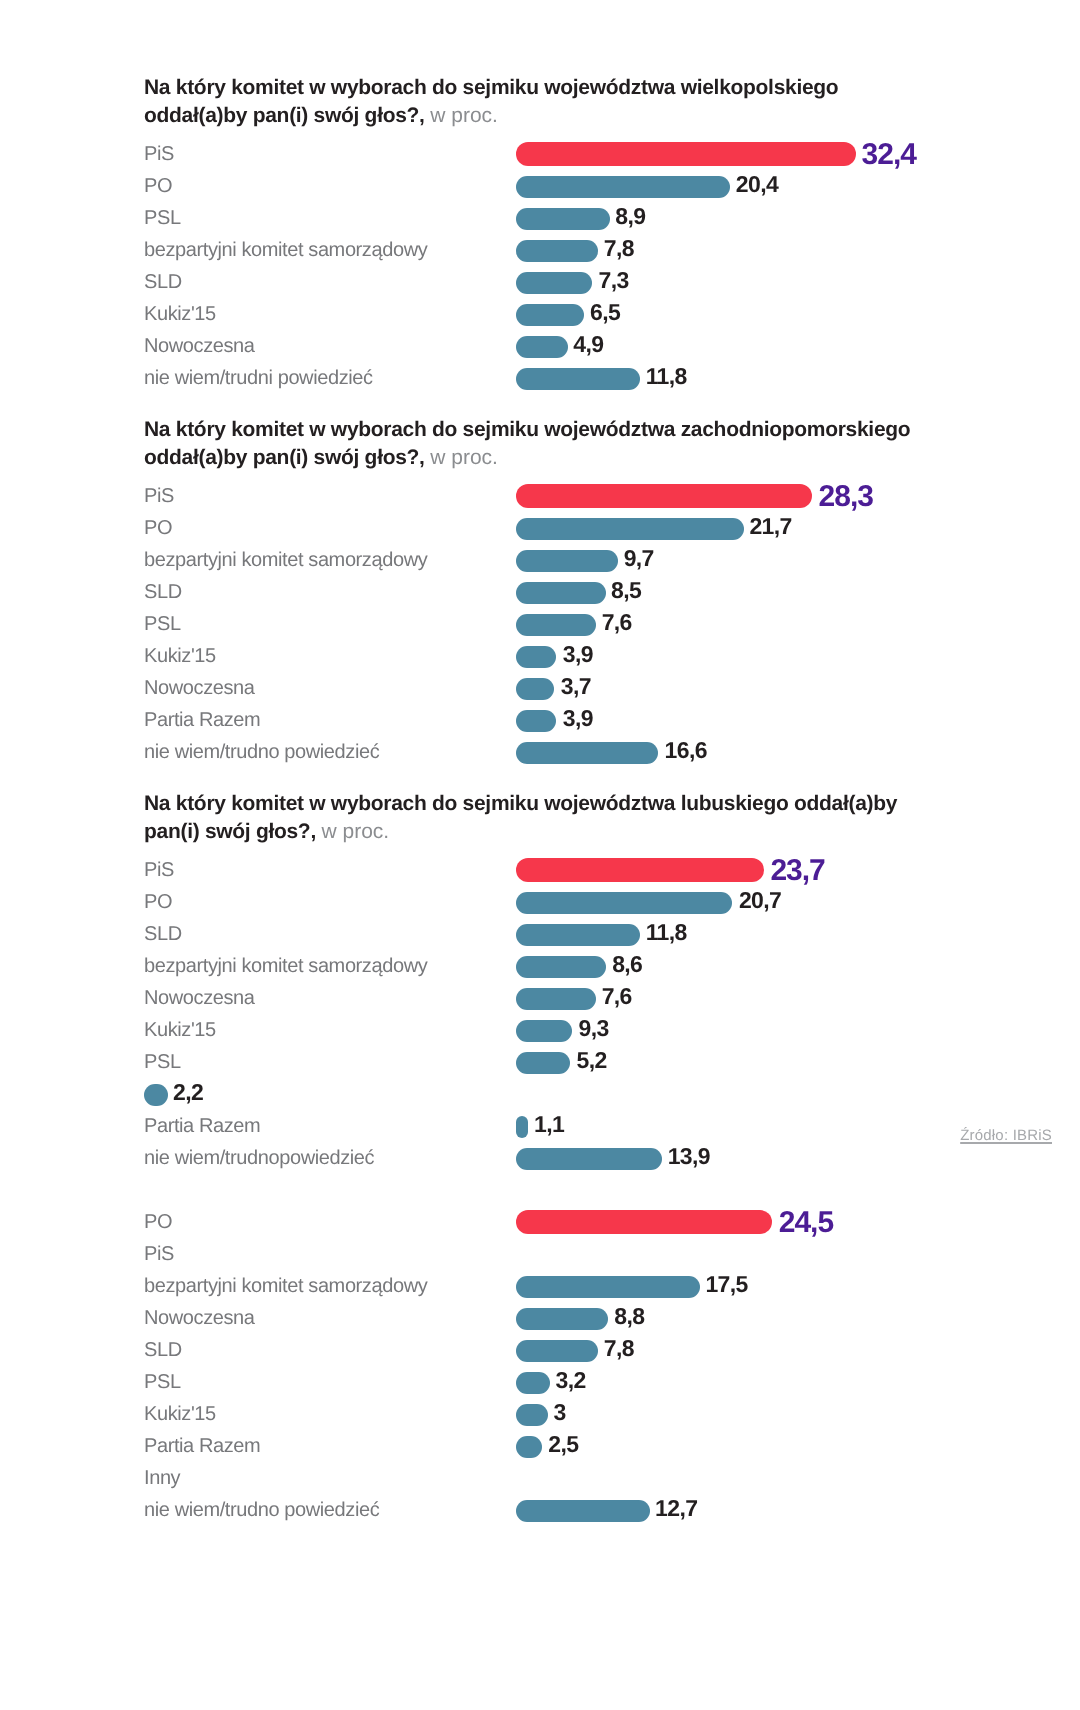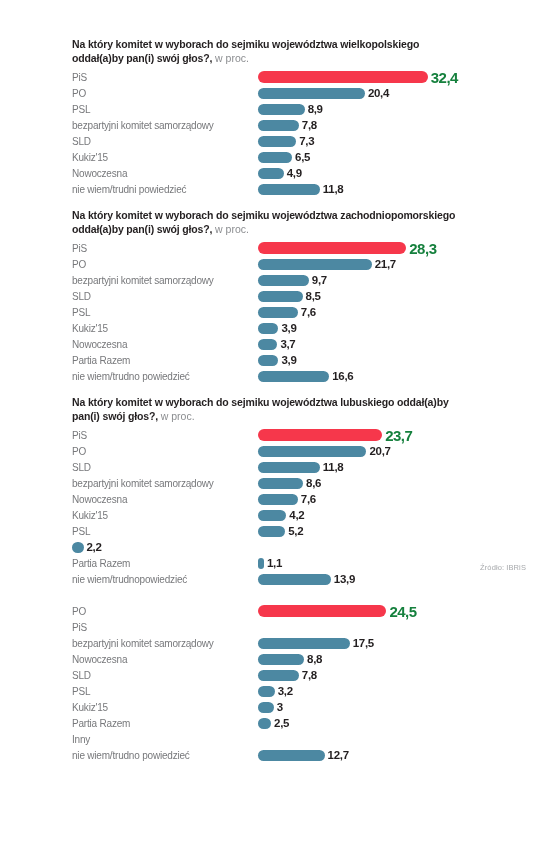--- a/index.html
+++ b/index.html
@@ -78,31 +78,32 @@
   }
   .bar-value {
     font-size: 11.5px;
     font-weight: bold;
     color: #231f20;
     margin-left: 3px;
     letter-spacing: -0.3px;
     white-space: nowrap;
   }
   .bar-value.highlight {
-    color: #15803d;
+    color: #4c1d95;
     font-size: 15px;
     letter-spacing: -0.5px;
   }
   .source {
     position: absolute;
     right: 14px;
     bottom: 33px;
     font-size: 7.5px;
     color: #a7a9ac;
     letter-spacing: 0.1px;
+    text-decoration: underline;
   }
   .block-spacer-1 { height: 38px; }
   .block-gap { height: 12px; }
 </style>
 </head>
 <body>
 
 <div class="page">
   <div class="block-spacer-1"></div>
   <div id="charts-root">
@@ -272,21 +273,21 @@
             <div class="row-label">Nowoczesna</div>
             <div class="bar-area">
               <div class="bar" style="width: 39.824px;"></div>
               <div class="bar-value">7,6</div>
             </div>
           </div>
           <div class="row">
             <div class="row-label">Kukiz'15</div>
             <div class="bar-area">
               <div class="bar" style="width: 28.296px;"></div>
-              <div class="bar-value">4,2</div>
+              <div class="bar-value">9,3</div>
             </div>
           </div>
           <div class="row">
             <div class="row-label">PSL</div>
             <div class="bar-area">
               <div class="bar" style="width: 27.248px;"></div>
               <div class="bar-value">5,2</div>
             </div>
           </div>
           <div class="row">

